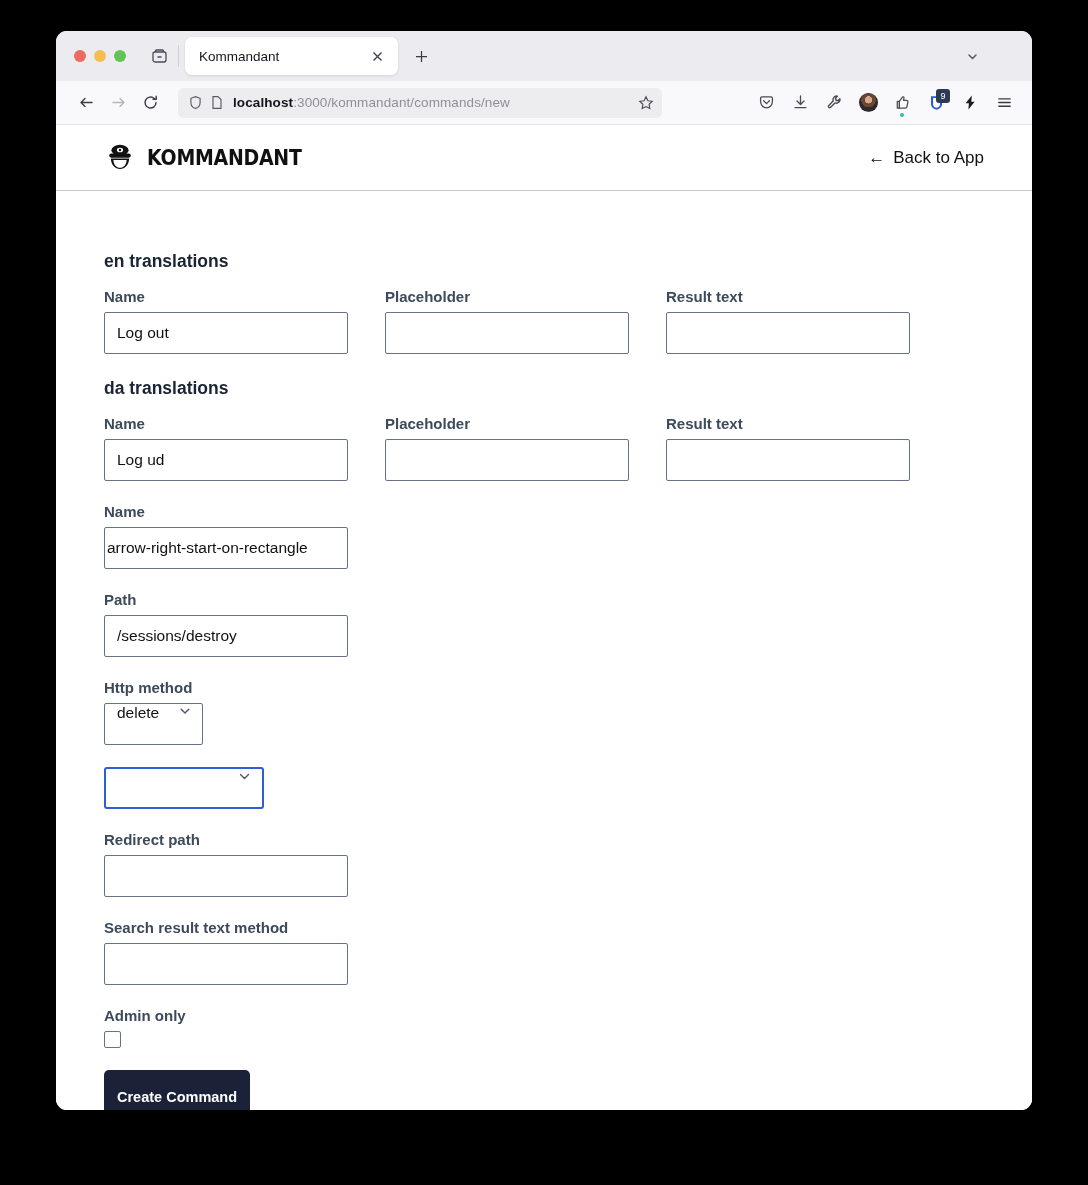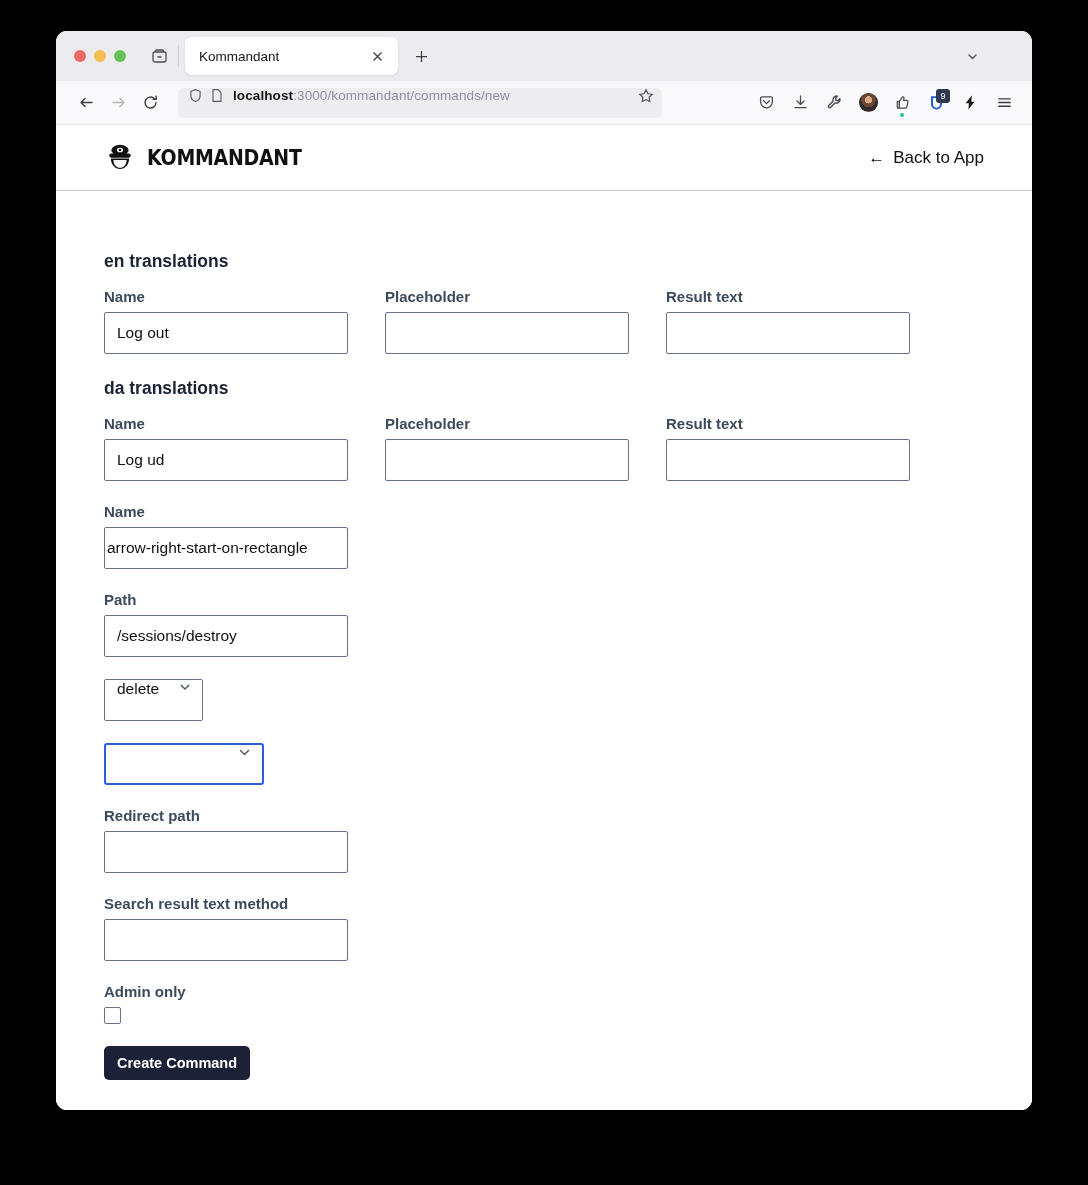--- a/index.html
+++ b/index.html
@@ -90,21 +90,21 @@
     border-radius: 5px;
     flex: 0 0 auto;
   }
   .urlbar {
     flex: 1;
     height: 30px;
     margin: 0 10px 0 12px;
     background: #ededf0;
     border-radius: 6px;
     display: flex;
-    align-items: flex-start;
+    align-items: center;
     padding: 0 8px 0 10px;
     max-width: 484px;
   }
   .url-text {
     flex: 1;
     font-size: 13.5px;
     color: #8f8f9d;
     white-space: nowrap;
     overflow: hidden;
     margin-left: 9px;
@@ -240,21 +240,21 @@
     background: #fff;
   }
   .btn-primary {
     margin-top: 22px;
     background: #1b2238;
     color: #ffffff;
     border: none;
     border-radius: 5px;
     font-size: 14.5px;
     font-weight: 700;
-    padding: 9px 13px;
+    padding: 19px 13px;
     font-family: "Liberation Sans", sans-serif;
     display: inline-block;
   }
 </style>
 </head>
 <body>
 
 <div class="window">
 
   <div class="tabstrip">
@@ -452,20 +452,21 @@
       
       <div class="field stack-field">
         <label class="field-label">Path</label>
         <div class="input">
             <span>/sessions/destroy</span>
           </div>
       </div>
 
       
       <div class="stack-field">
+        <label class="field-label">Http method</label>
         <div class="select sm">
           <span>delete</span>
           <span class="caret">
             <svg width="14" height="14" viewBox="0 0 14 14" stroke="#4c5668" stroke-width="1.4" fill="none" stroke-linecap="round" stroke-linejoin="round">
                 <path d="M3.2 5.2L7 9l3.8-3.8"></path>
               </svg>
           </span>
         </div>
       </div>
 

